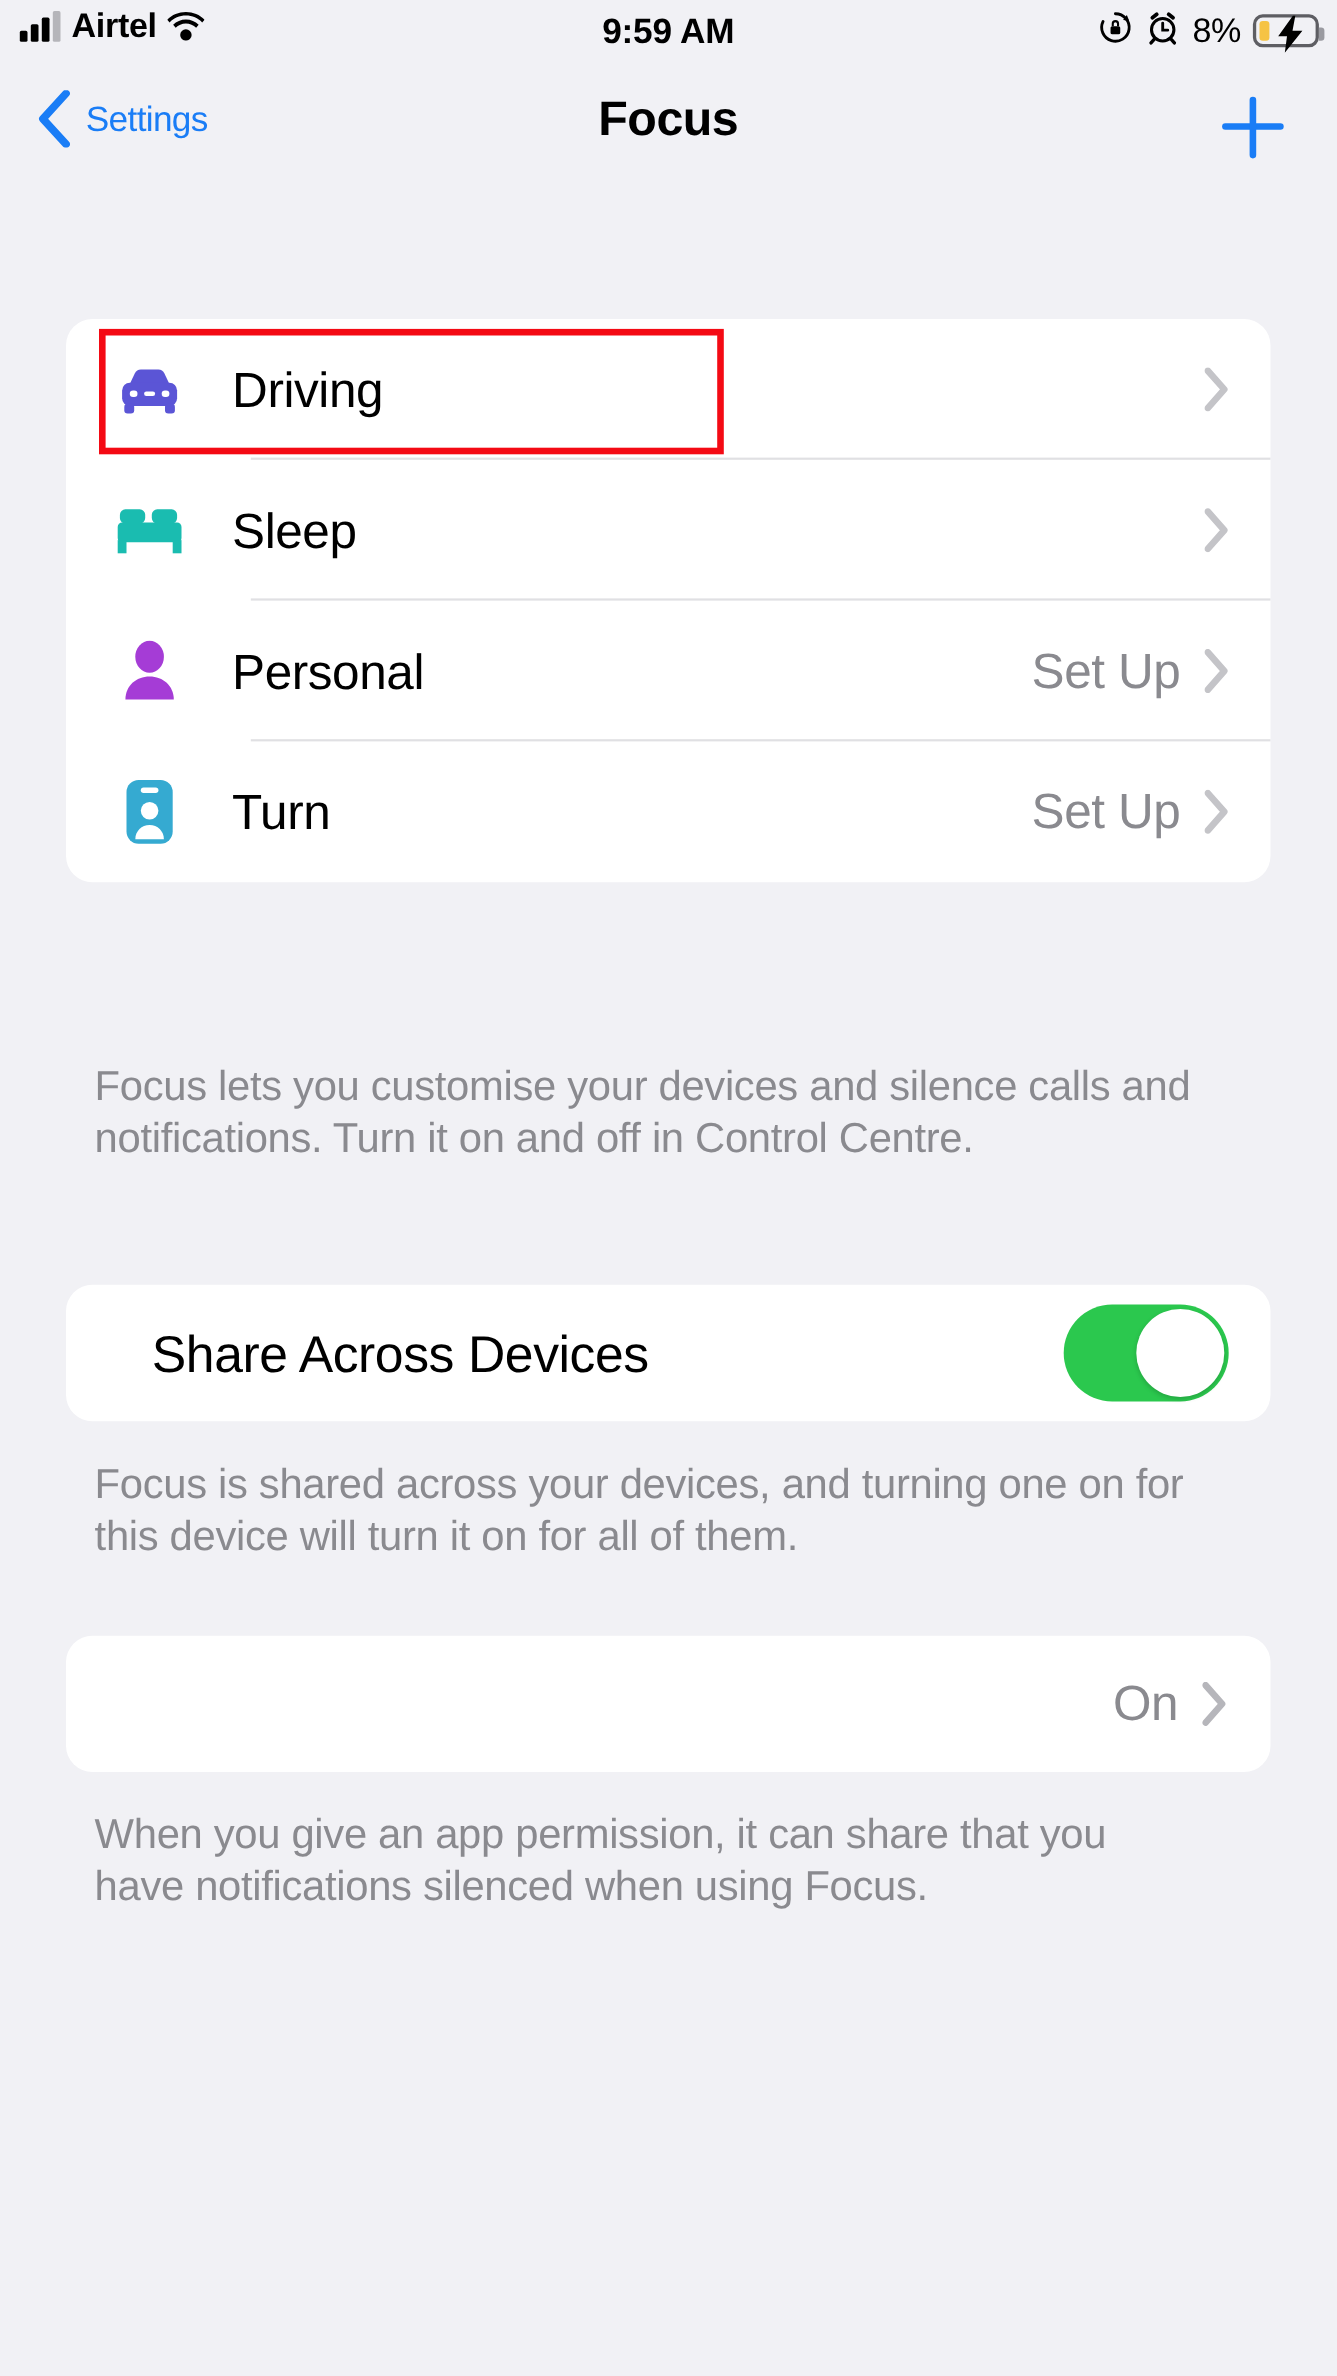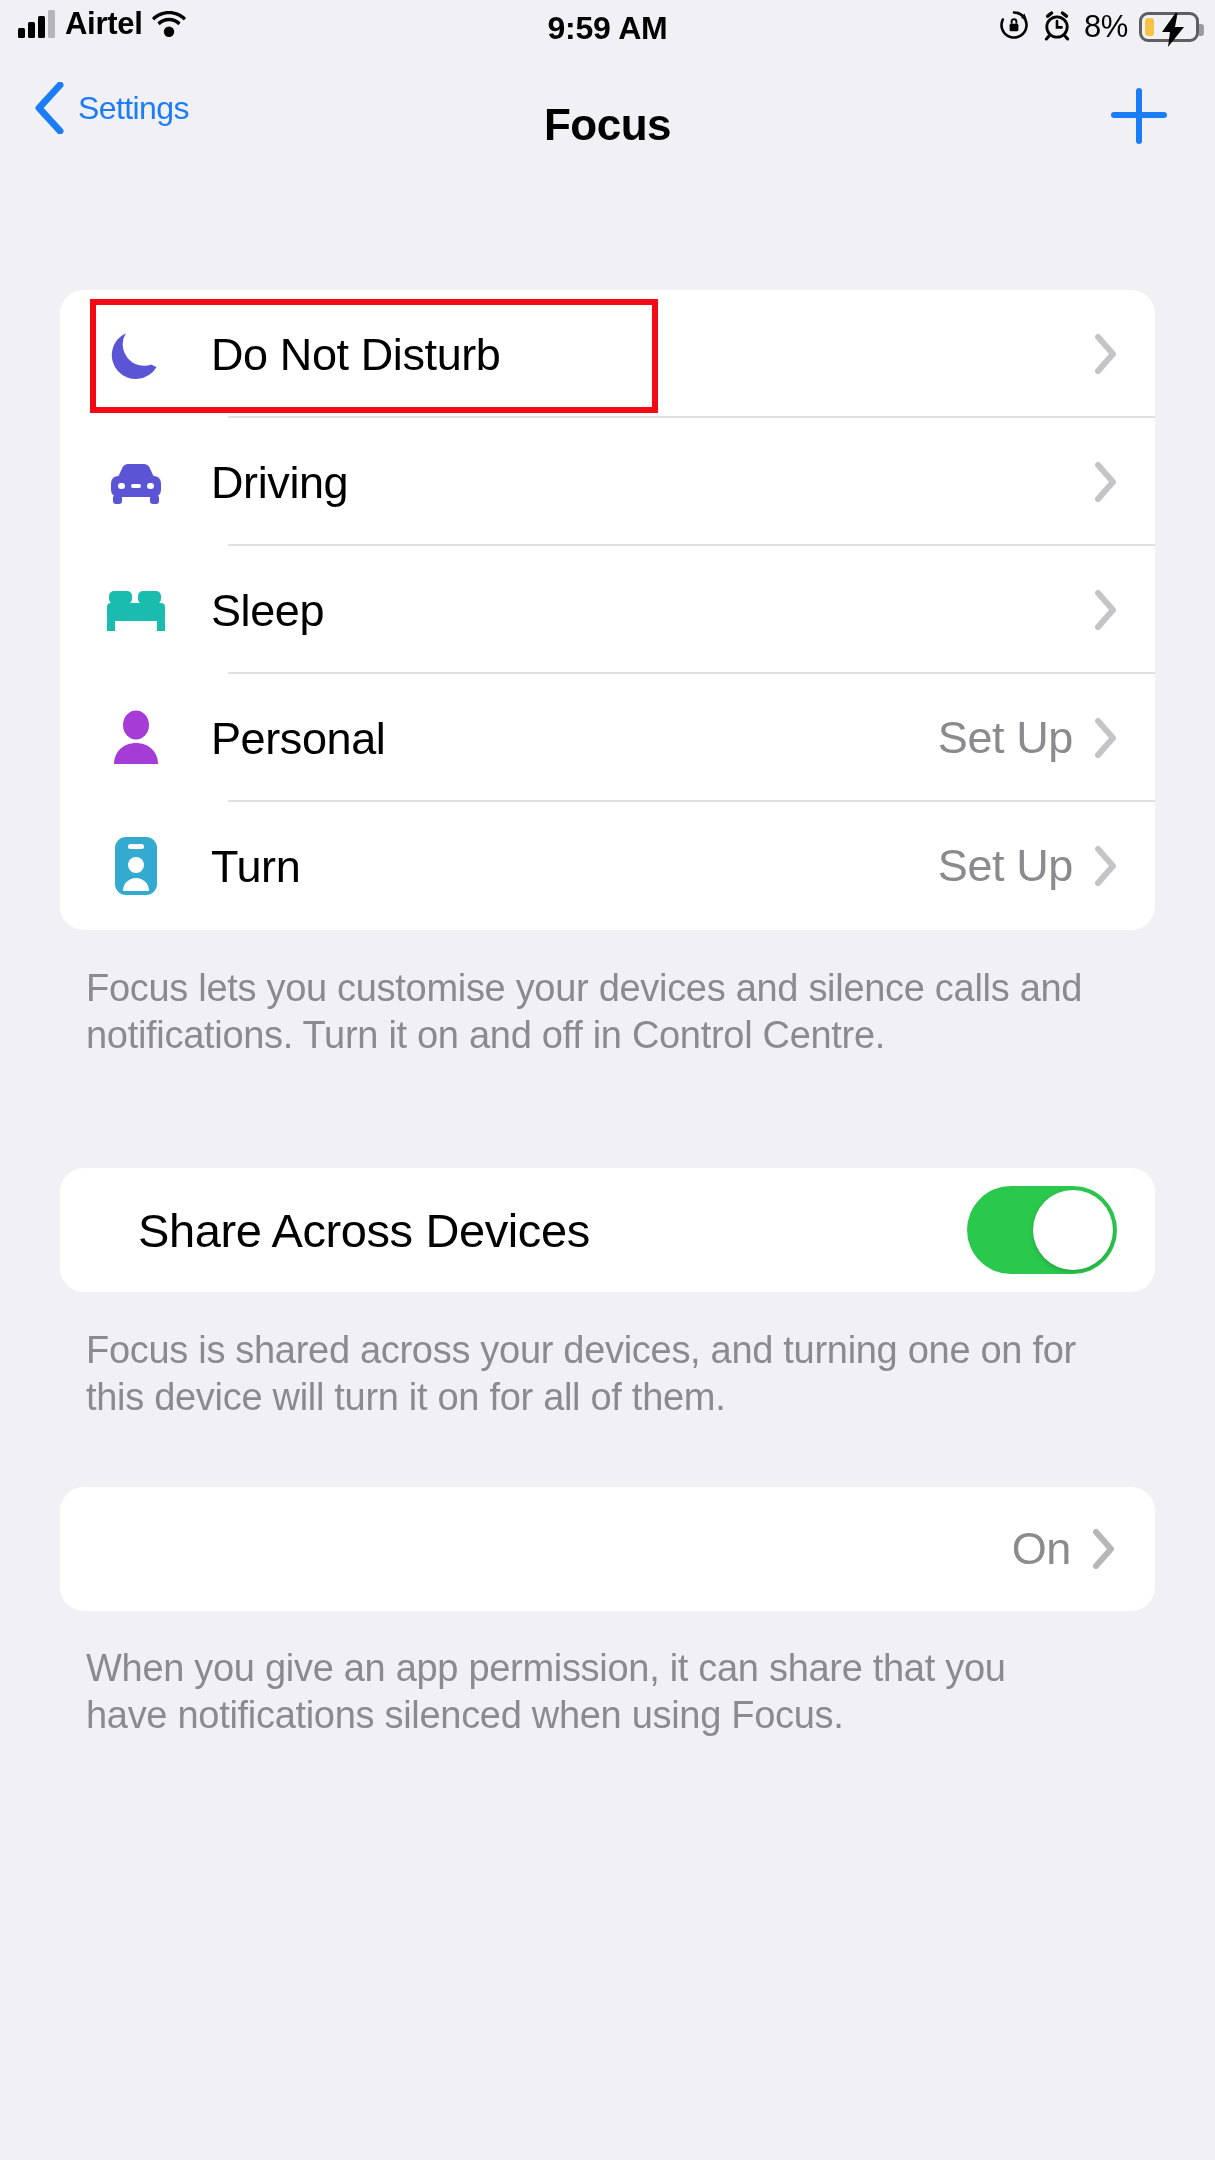--- a/index.html
+++ b/index.html
@@ -60,21 +60,21 @@
     position:absolute; top:62px; left:0; width:1215px; height:105px;
   }
   .nav-back {
     position:absolute; left:34px; top:20px;
     display:flex; align-items:center; gap:14px;
     color:#1A7DF6; cursor:pointer;
   }
   .nav-back svg { width:30px; height:52px; display:block; }
   .nav-back .lbl { font-size:32px; letter-spacing:-0.6px; line-height:1; }
   .nav-title {
-    position:absolute; left:0; width:1215px; top:38px;
+    position:absolute; left:0; width:1215px; top:22px;
     text-align:center; font-size:44px; font-weight:700; color:#000;
     letter-spacing:-0.5px;
   }
   .nav-add {
     position:absolute; right:48px; top:26px;
     width:56px; height:56px; cursor:pointer;
   }
   .nav-add:before, .nav-add:after {
     content:""; position:absolute; background:#1A7DF6; border-radius:3px;
   }
@@ -196,36 +196,20 @@
         </svg>
     </span>
     <span class="lbl">Settings</span>
   </div>
   <div class="nav-title">Focus</div>
   <div class="nav-add"></div>
 </div>
 
 <div class="card" style="top:290px;">
 
-  <div class="row">
-    <span class="row-icon">
-      <svg width="54" height="56" viewBox="0 0 54 56">
-        <path d="M42.5 38.5A21.5 21.5 0 0 1 16.8 7.2 24 24 0 1 0 47.6 41a21.7 21.7 0 0 1-5.1-2.5z" fill="#5B55D6"></path>
-      </svg>
-    </span>
-    <span class="row-label">Do Not Disturb</span>
-    <span class="row-spacer"></span>
-    <span class="row-value"></span>
-    <span>
-      <svg class="chev" viewBox="0 0 22 40">
-          <path d="M3 3l15 17L3 37" fill="none" stroke="#C4C4C8" stroke-width="6" stroke-linecap="round" stroke-linejoin="round"></path>
-        </svg>
-    </span>
-    <span class="sep"></span>
-  </div>
 
   <div class="row">
     <span class="row-icon">
       <svg width="60" height="50" viewBox="0 0 60 50">
         <path d="M12 20l4.5-9.5C17.6 8.2 19.6 7 22 7h16c2.4 0 4.4 1.2 5.5 3.5L48 20z" fill="#5B55D6"></path>
         <rect x="5" y="19" width="50" height="21" rx="7" fill="#5B55D6"></rect>
         <rect x="7" y="38" width="9" height="9" rx="3" fill="#5B55D6"></rect>
         <rect x="44" y="38" width="9" height="9" rx="3" fill="#5B55D6"></rect>
         <rect x="12" y="26" width="7" height="6" rx="3" fill="#fff"></rect>
         <rect x="41" y="26" width="7" height="6" rx="3" fill="#fff"></rect>

